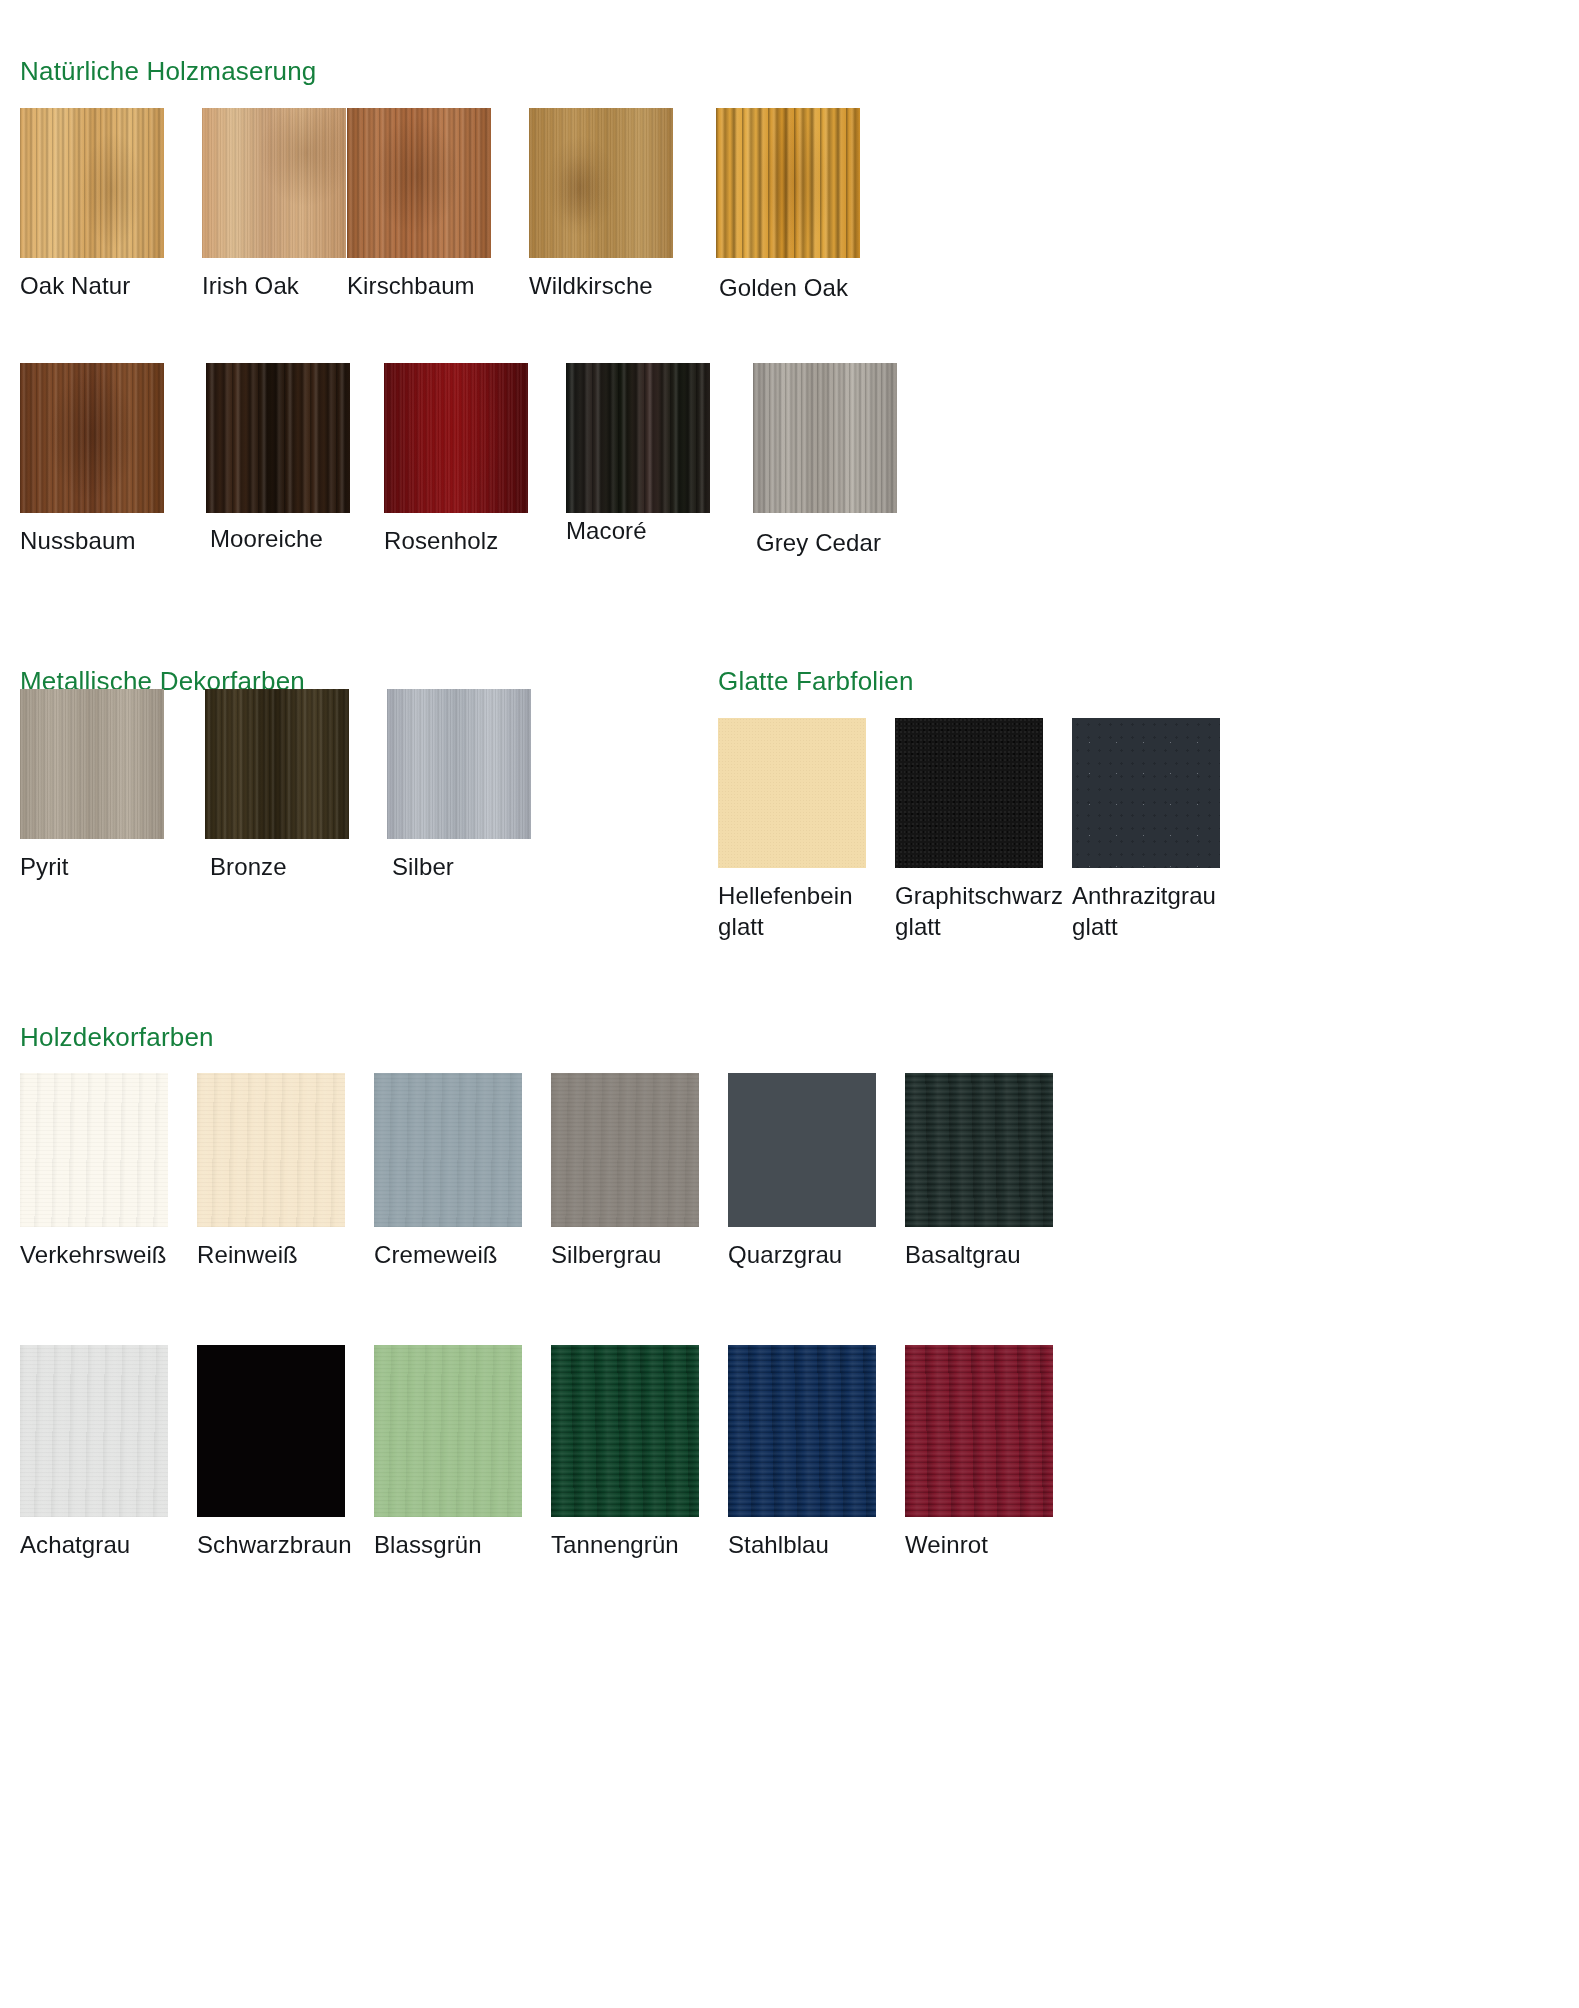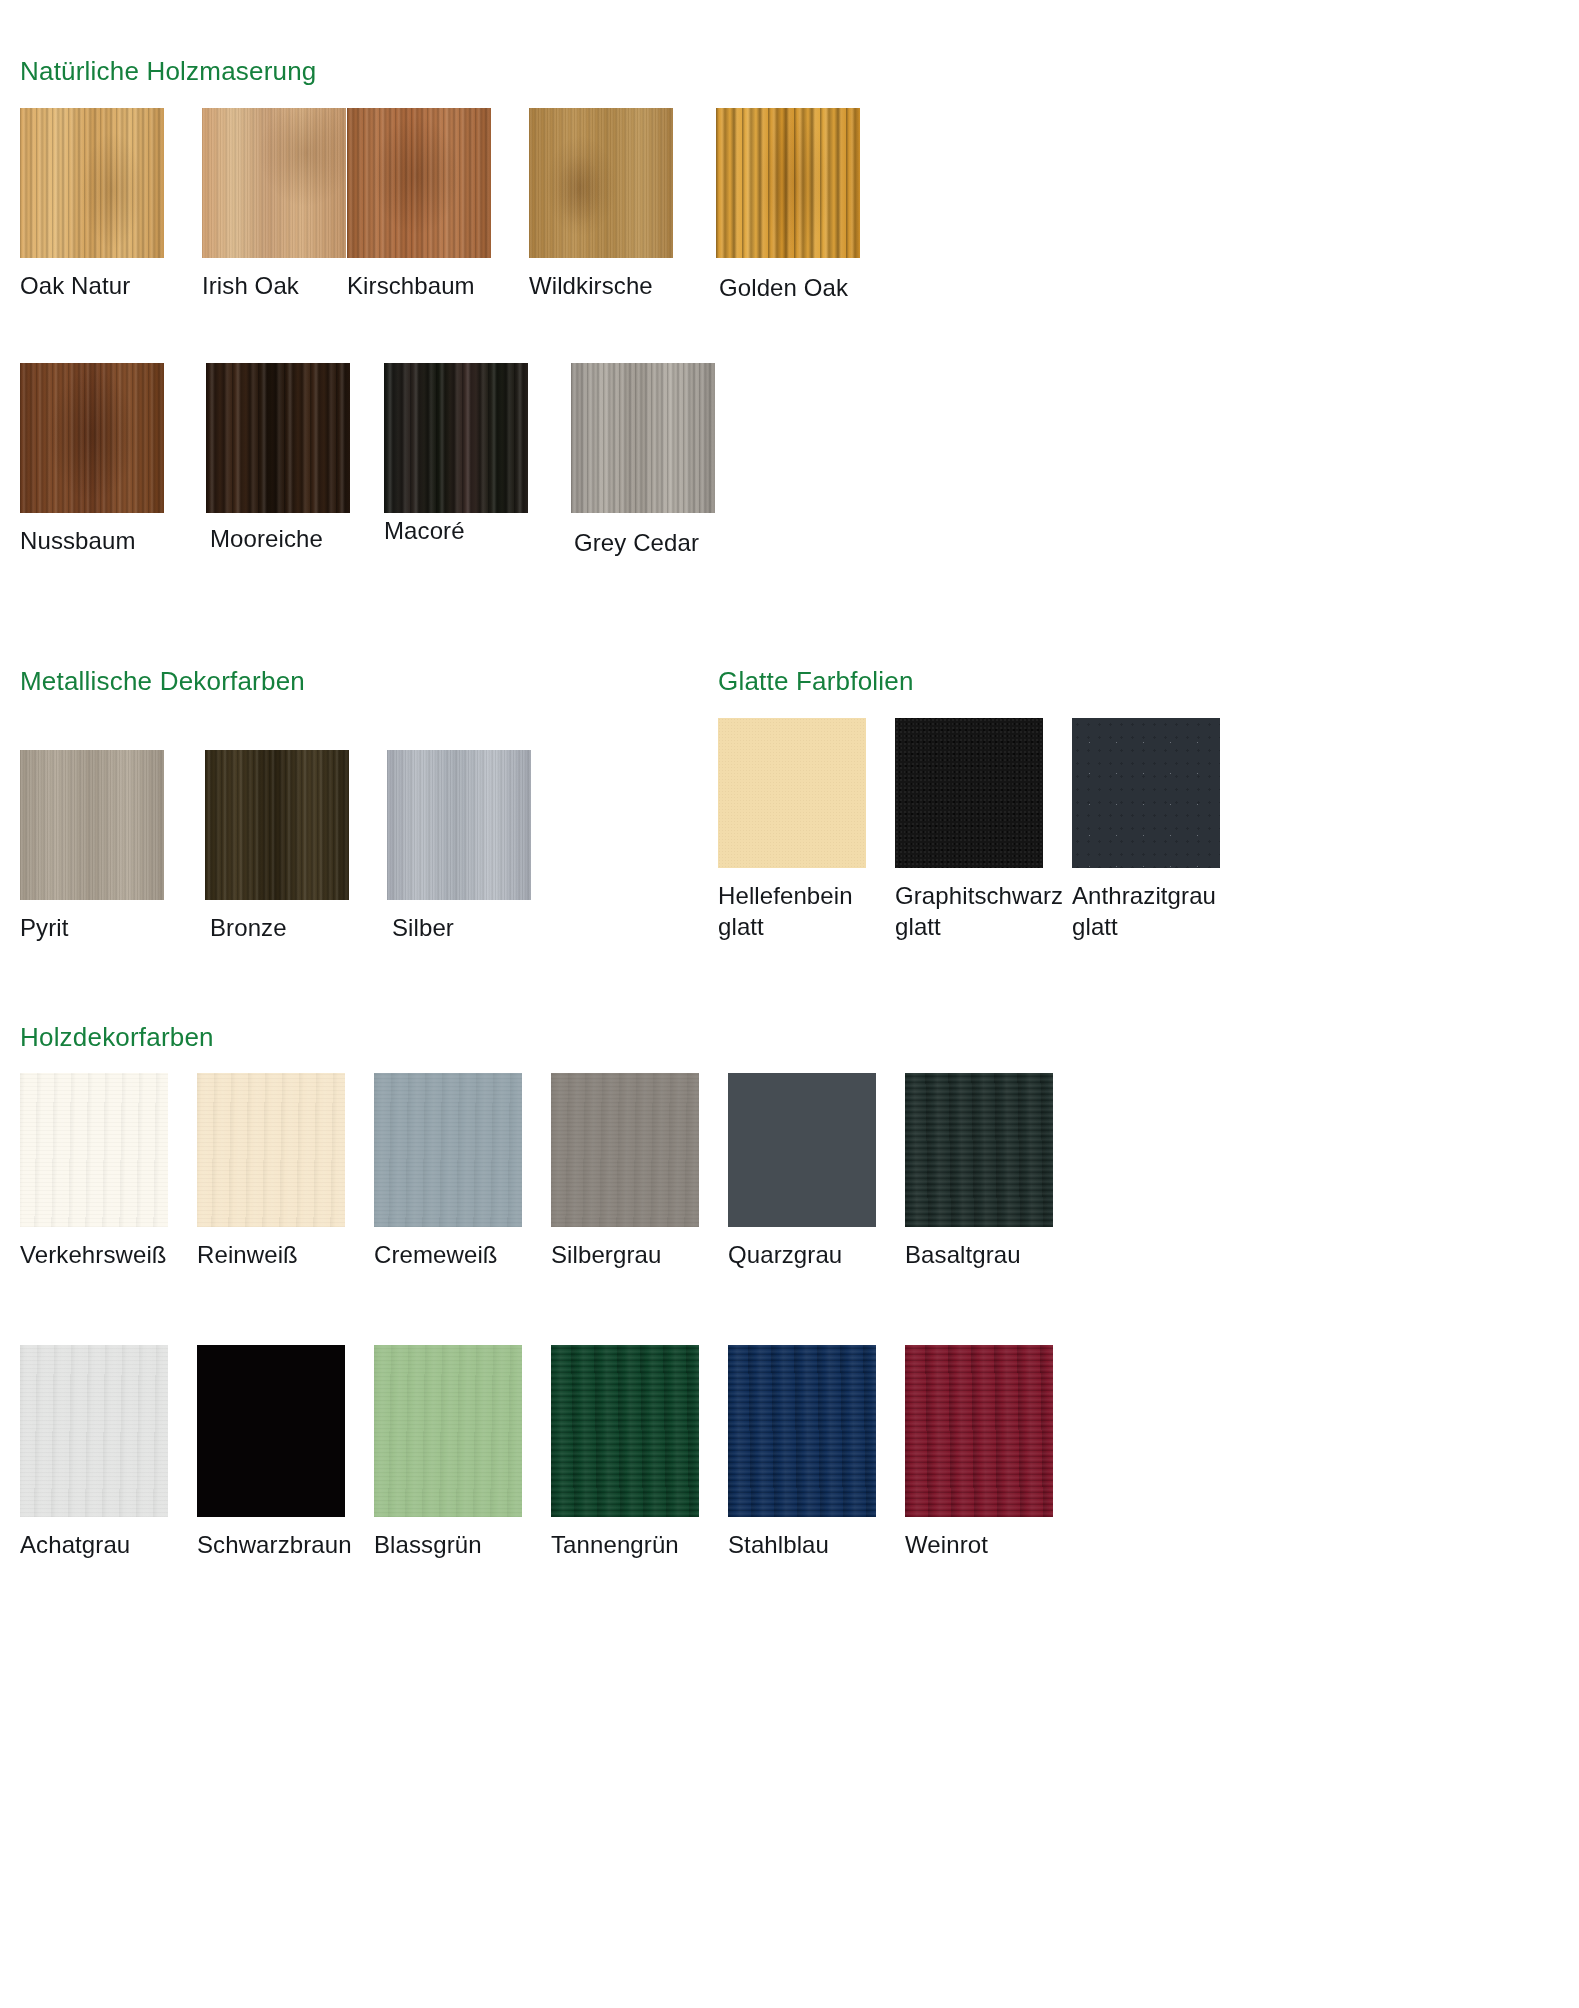--- a/index.html
+++ b/index.html
@@ -272,35 +272,39 @@
     <div class="swatch-cell" style="width:182px;">
       <div class="swatch w-nussbaum grain-med" style="width:144px; height:150px;"></div>
       <div class="swatch-label">Nussbaum</div>
     </div>
 
     <div class="swatch-cell" style="width:182px;">
       <div class="swatch w-mooreiche grain-coarse" style="width:144px; height:150px; margin-left:4px;"></div>
       <div class="swatch-label indent" style="margin-top:10px;">Mooreiche</div>
     </div>
 
+    <div class="swatch-cell" style="width:182px;">
+      <div class="swatch w-rosenholz grain-fine" style="width:144px; height:150px;"></div>
+      <div class="swatch-label">Rosenholz</div>
+    </div>
 
     <div class="swatch-cell" style="width:182px;">
       <div class="swatch w-macore grain-coarse" style="width:144px; height:150px;"></div>
       <div class="swatch-label" style="margin-top:2px;">Macoré</div>
     </div>
 
     <div class="swatch-cell" style="width:182px;">
       <div class="swatch w-grey-cedar grain-med" style="width:144px; height:150px; margin-left:5px;"></div>
       <div class="swatch-label indent" style="margin-top:14px;">Grey Cedar</div>
     </div>
   </div>
 
   <div class="section-title" style="left:20px; top:666px;">Metallische Dekorfarben</div>
 
-  <div class="swatch-row" style="left:20px; top:750px; gap:0;">
+  <div class="swatch-row" style="left:20px; top:689px; gap:0;">
 
     <div class="swatch-cell" style="width:182px;">
       <div class="swatch m-pyrit grain-fine" style="width:144px; height:150px;"></div>
       <div class="swatch-label">Pyrit</div>
     </div>
 
     <div class="swatch-cell" style="width:182px;">
       <div class="swatch m-bronze grain-med" style="width:144px; height:150px; margin-left:3px;"></div>
       <div class="swatch-label indent">Bronze</div>
     </div>

